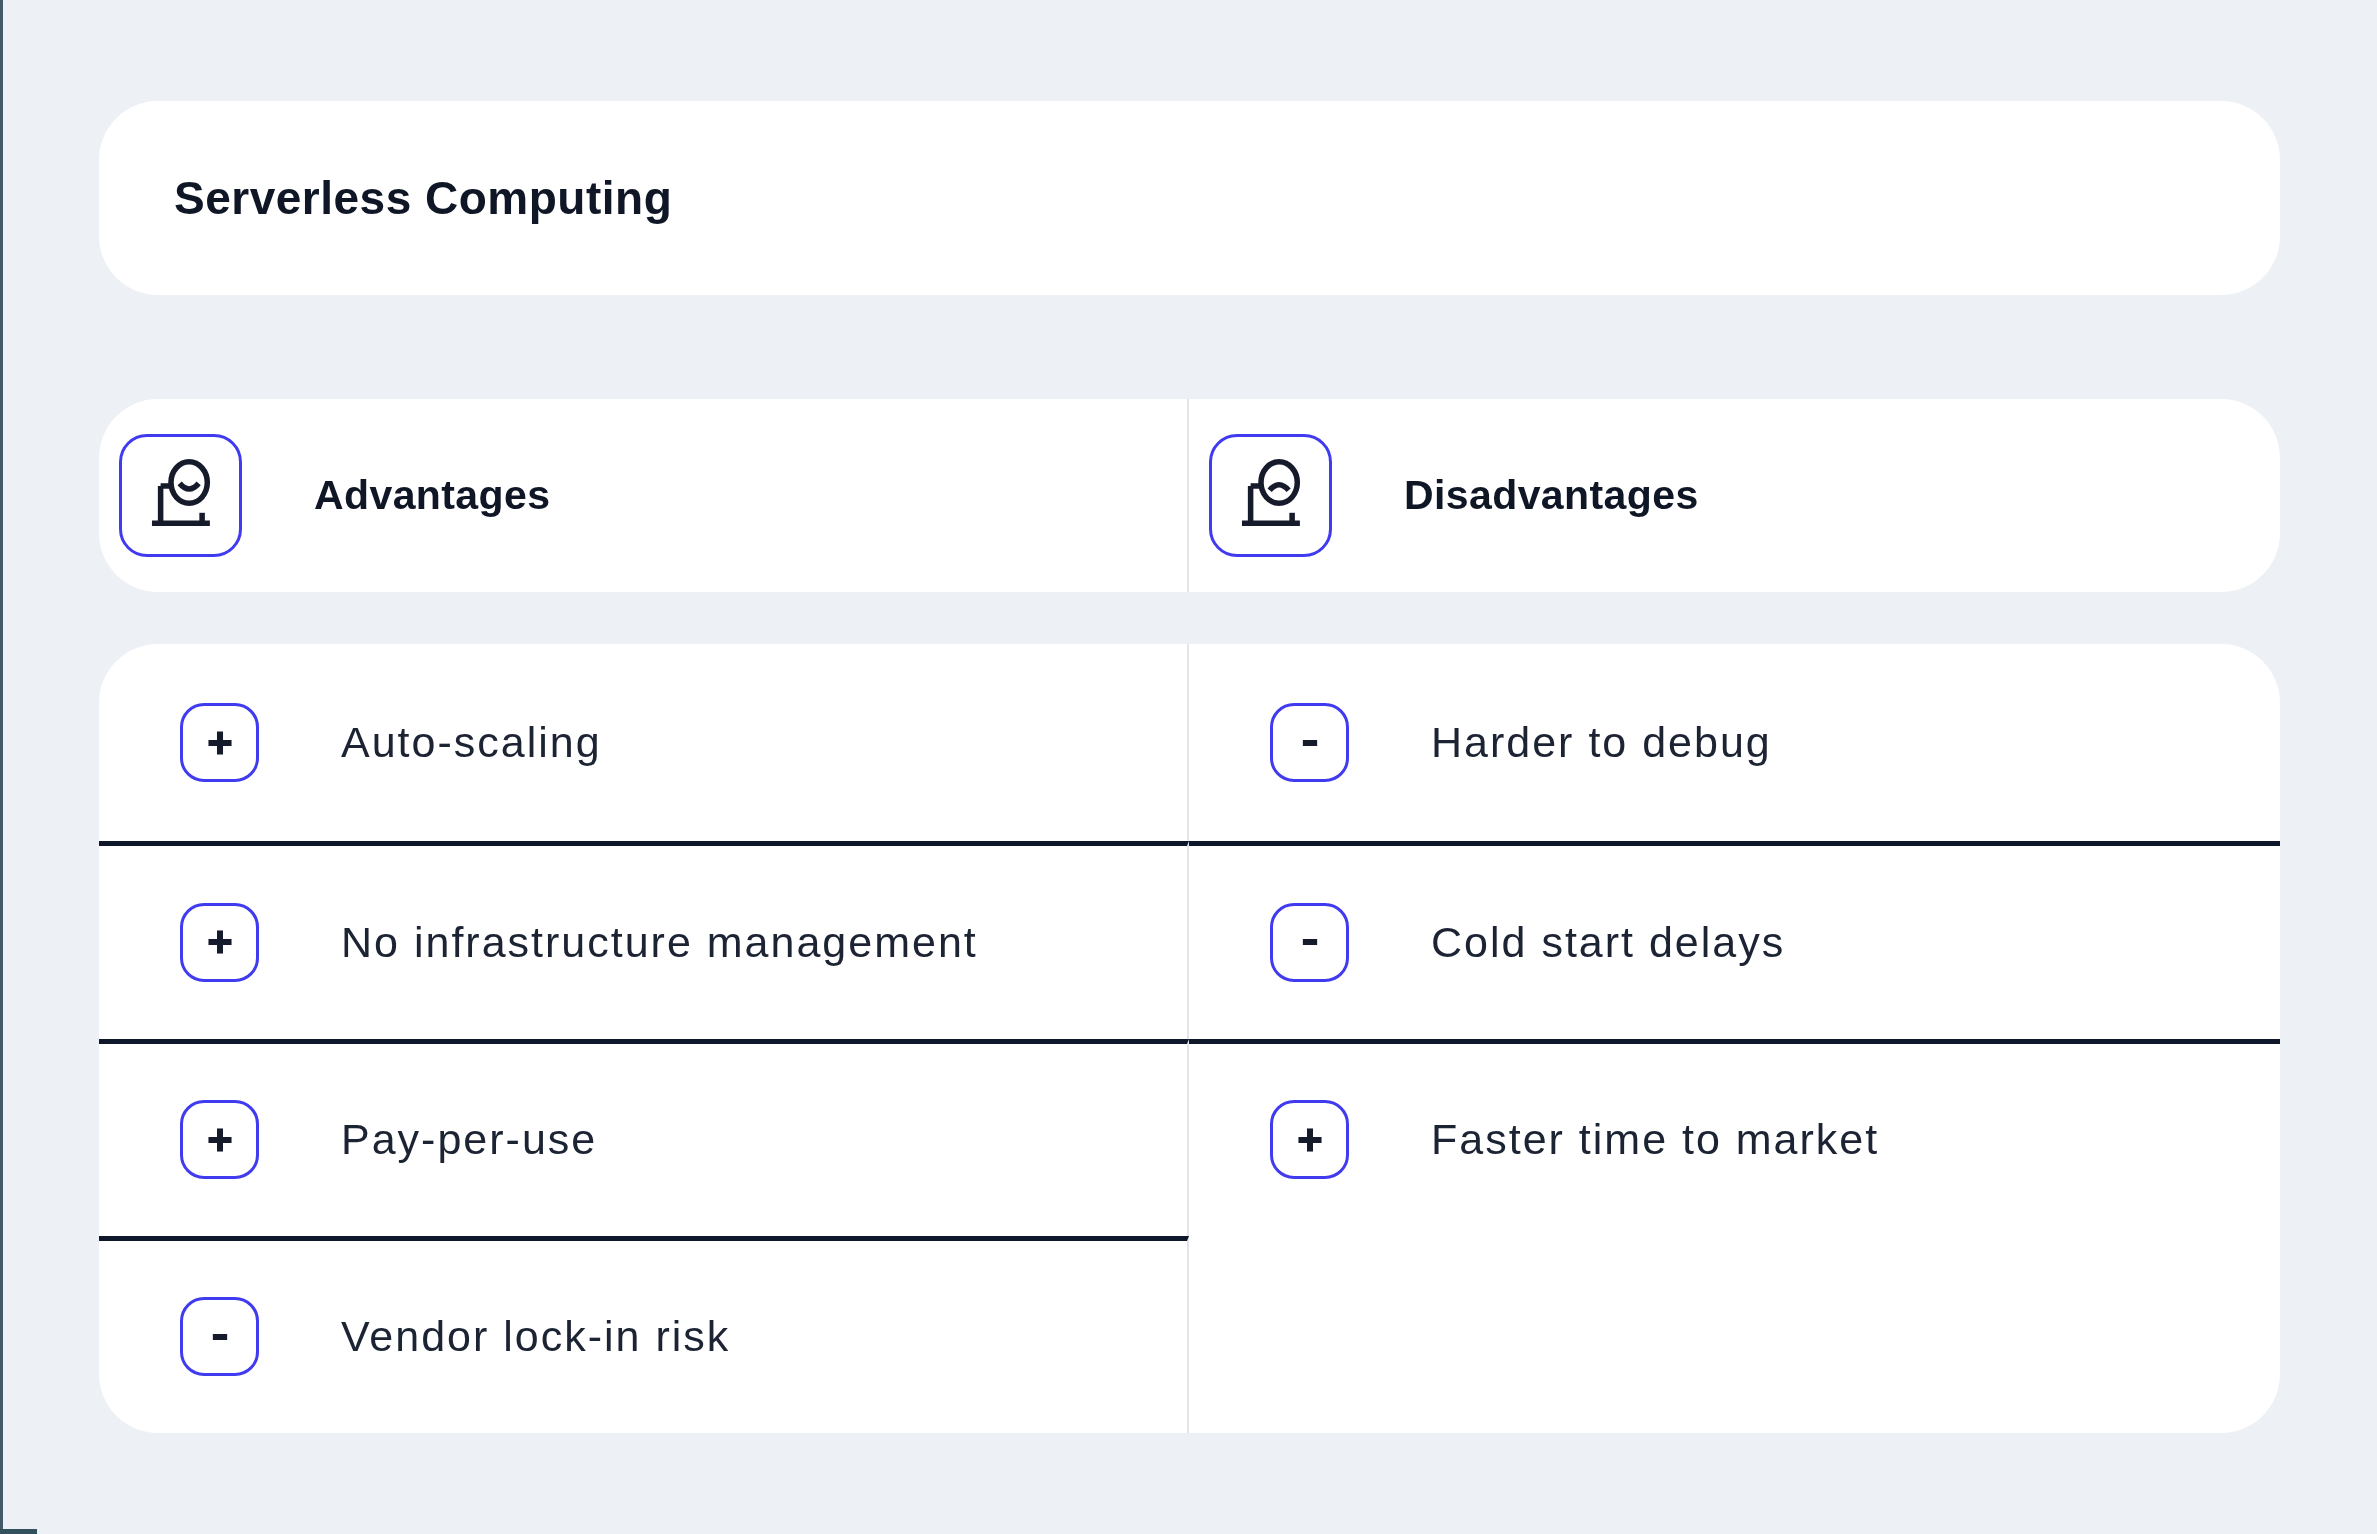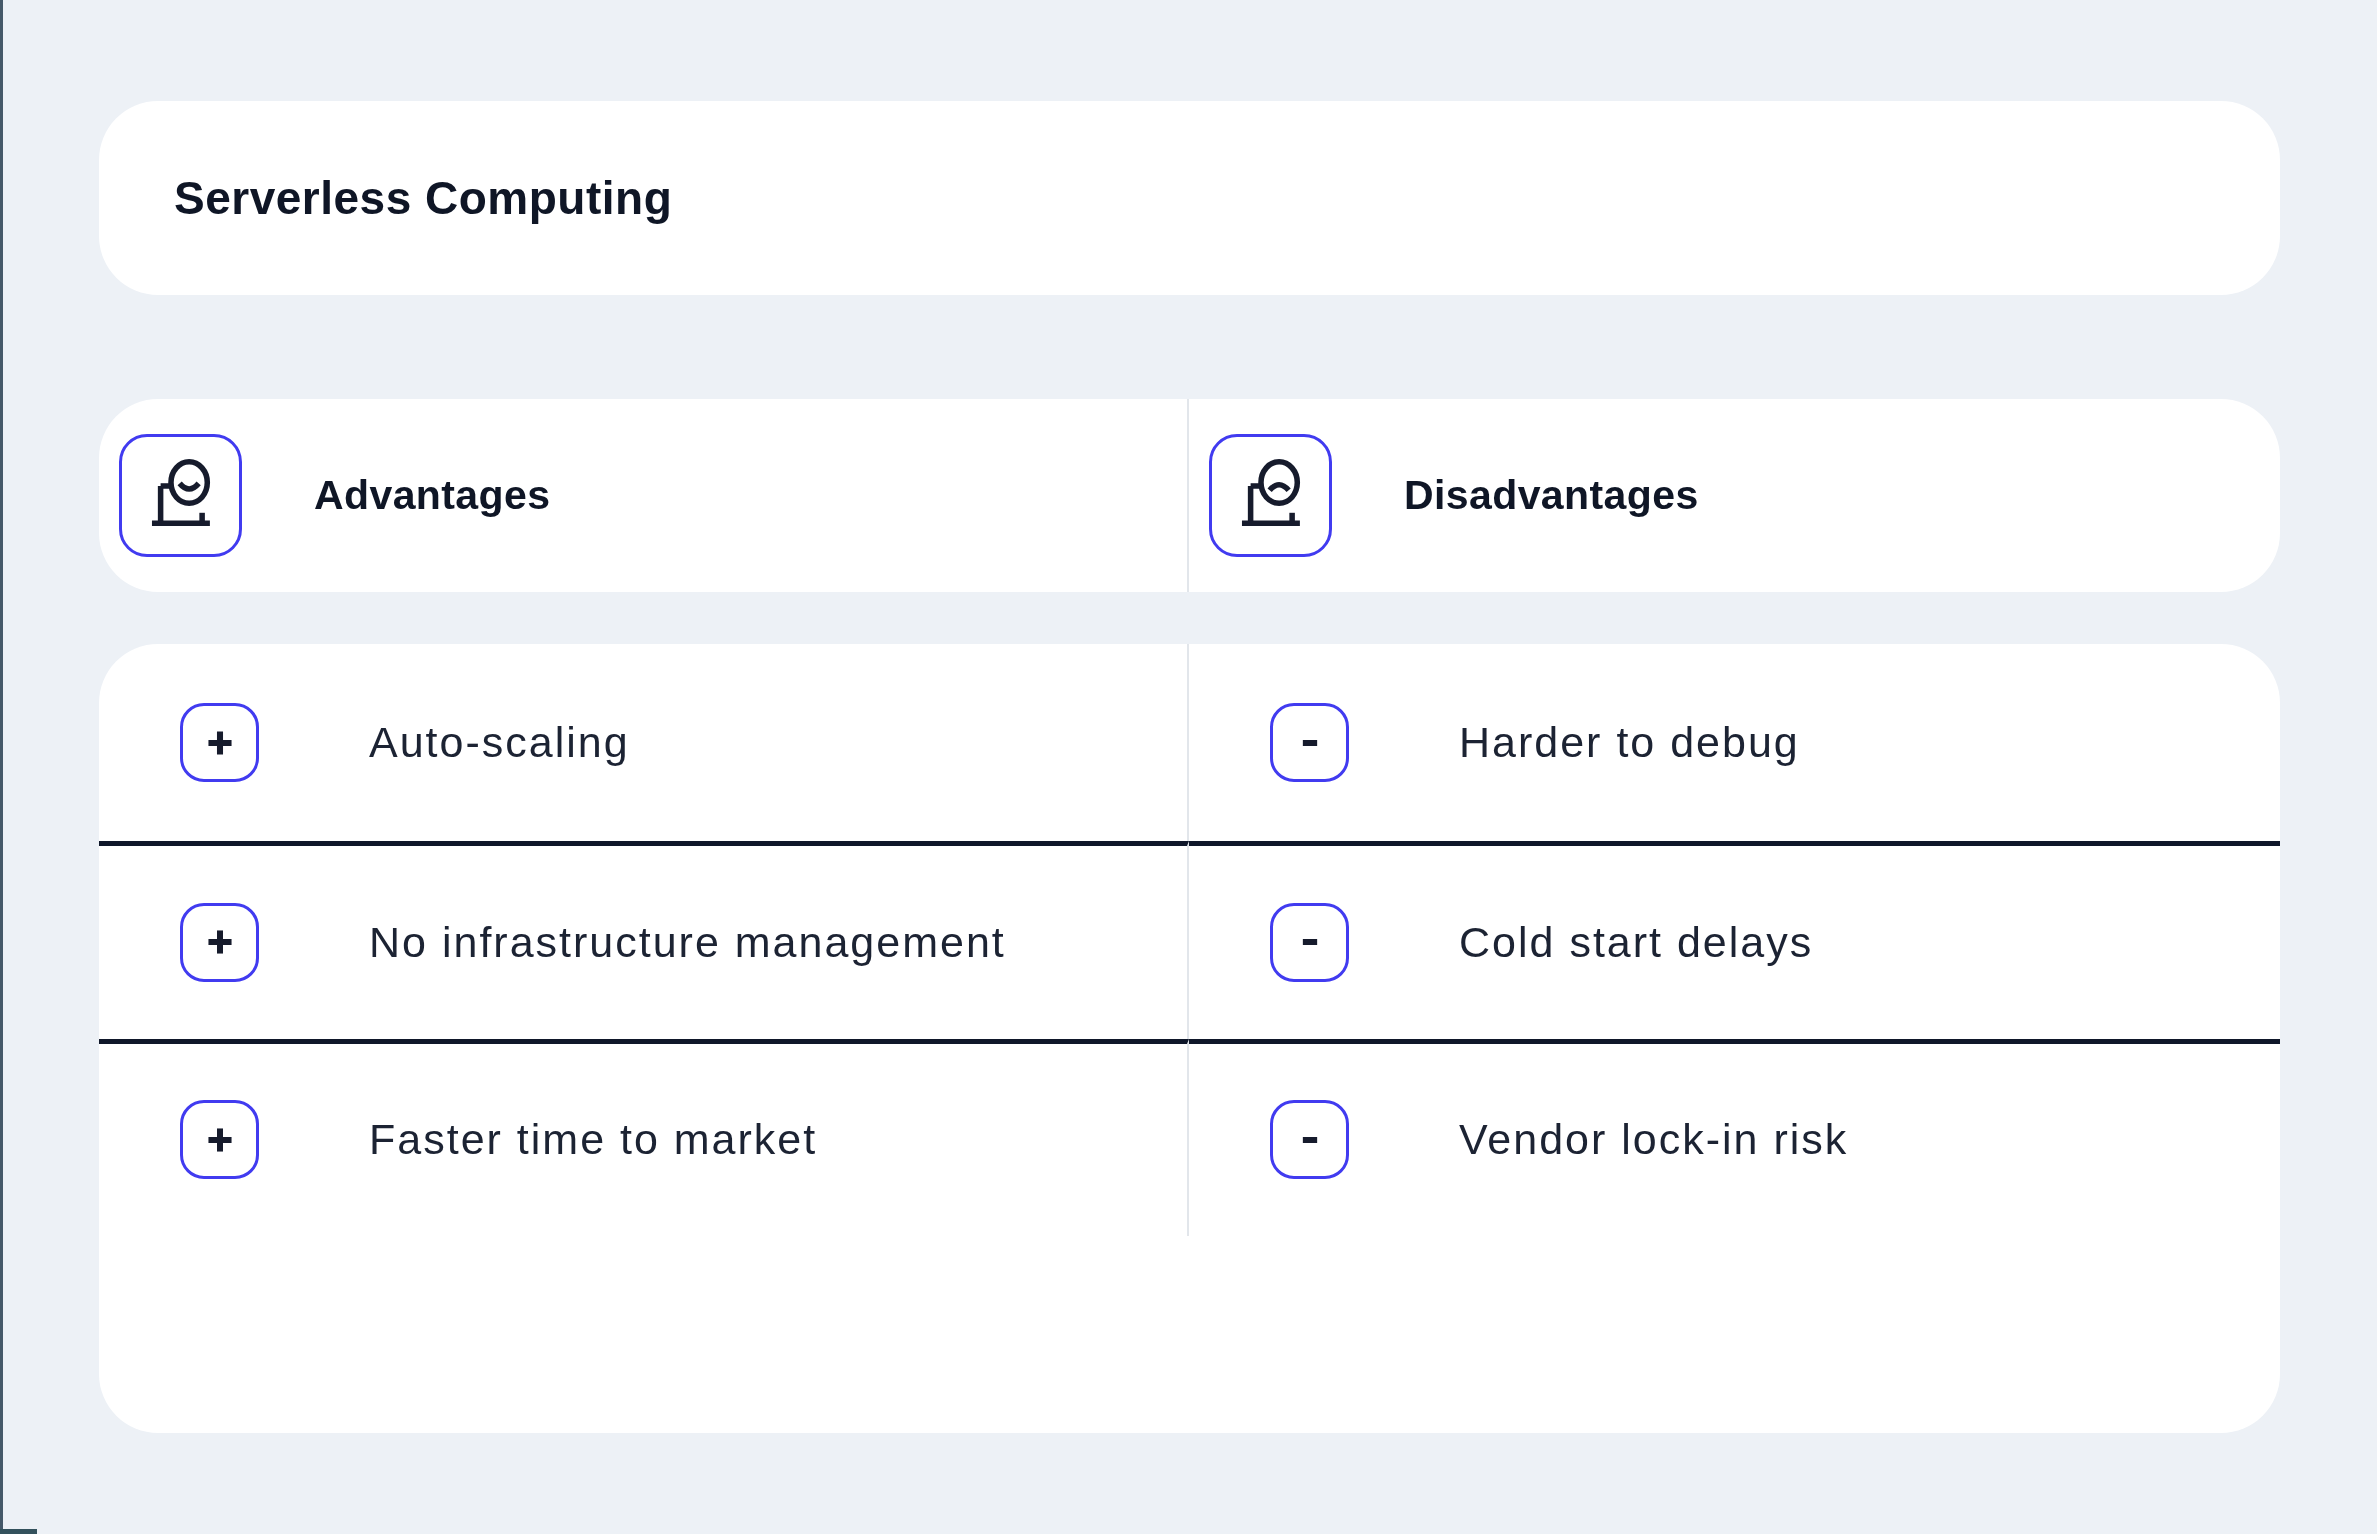--- a/index.html
+++ b/index.html
@@ -41,21 +41,21 @@
   }
 
   
   .rows-band{
     position:absolute;left:99px;top:644px;width:2181px;height:789px;
     background:#ffffff;border-radius:59px;
     display:grid;grid-template-columns:1090px 1091px;grid-template-rows:repeat(4,1fr);
     overflow:hidden;
   }
   .cell{
-    box-sizing:border-box;display:flex;align-items:center;padding-left:81px;gap:28px;
+    box-sizing:border-box;display:flex;align-items:center;padding-left:81px;
   }
   .cell:nth-child(odd){border-right:2px solid #e2e6eb;}
   .cell:nth-child(n+3){border-top:5px solid #0f172a;}
   .marker{
     width:79px;height:79px;border:3px solid #413bf0;border-radius:24px;
     box-sizing:border-box;background:#ffffff;display:flex;align-items:center;justify-content:center;
     flex:0 0 auto;
   }
   .marker svg{width:44px;height:44px;}
   .cell-text{
@@ -133,20 +133,29 @@
     </div>
     <div class="cell">
       <span class="marker">
         <svg viewBox="0 0 40 40" fill="none" stroke="#161b2c" stroke-width="5.5">
           <path d="M13.5 20 H26.5"></path>
         </svg>
       </span>
       <span class="cell-text">Cold start delays</span>
     </div>
 
+    <div class="cell">
+      <span class="marker">
+        <svg viewBox="0 0 40 40" fill="none" stroke="#161b2c" stroke-width="5.5">
+          <path d="M20 9.5 V30.5"></path>
+            <path d="M9.5 20 H30.5"></path>
+        </svg>
+      </span>
+      <span class="cell-text">Pay-per-use</span>
+    </div>
 
     <div class="cell">
       <span class="marker">
         <svg viewBox="0 0 40 40" fill="none" stroke="#161b2c" stroke-width="5.5">
           <path d="M20 9.5 V30.5"></path>
             <path d="M9.5 20 H30.5"></path>
         </svg>
       </span>
       <span class="cell-text">Faster time to market</span>
     </div>

